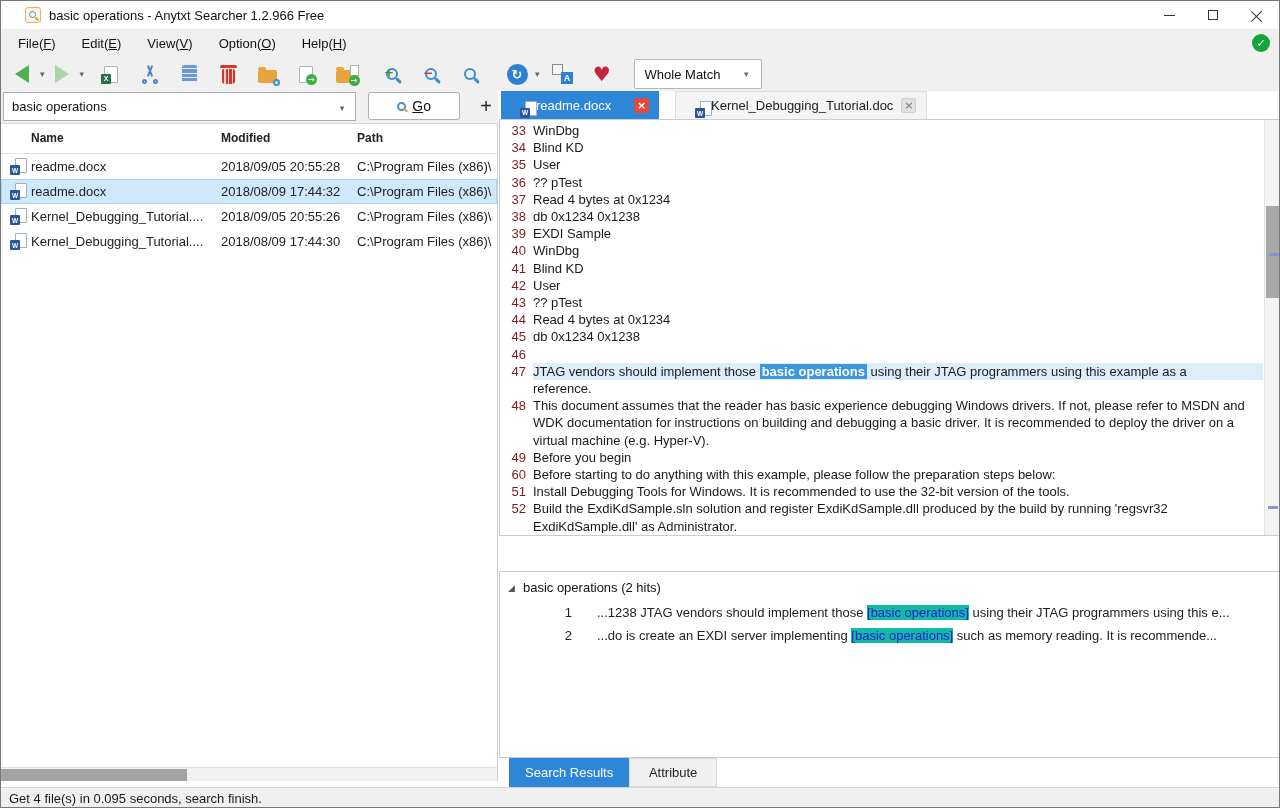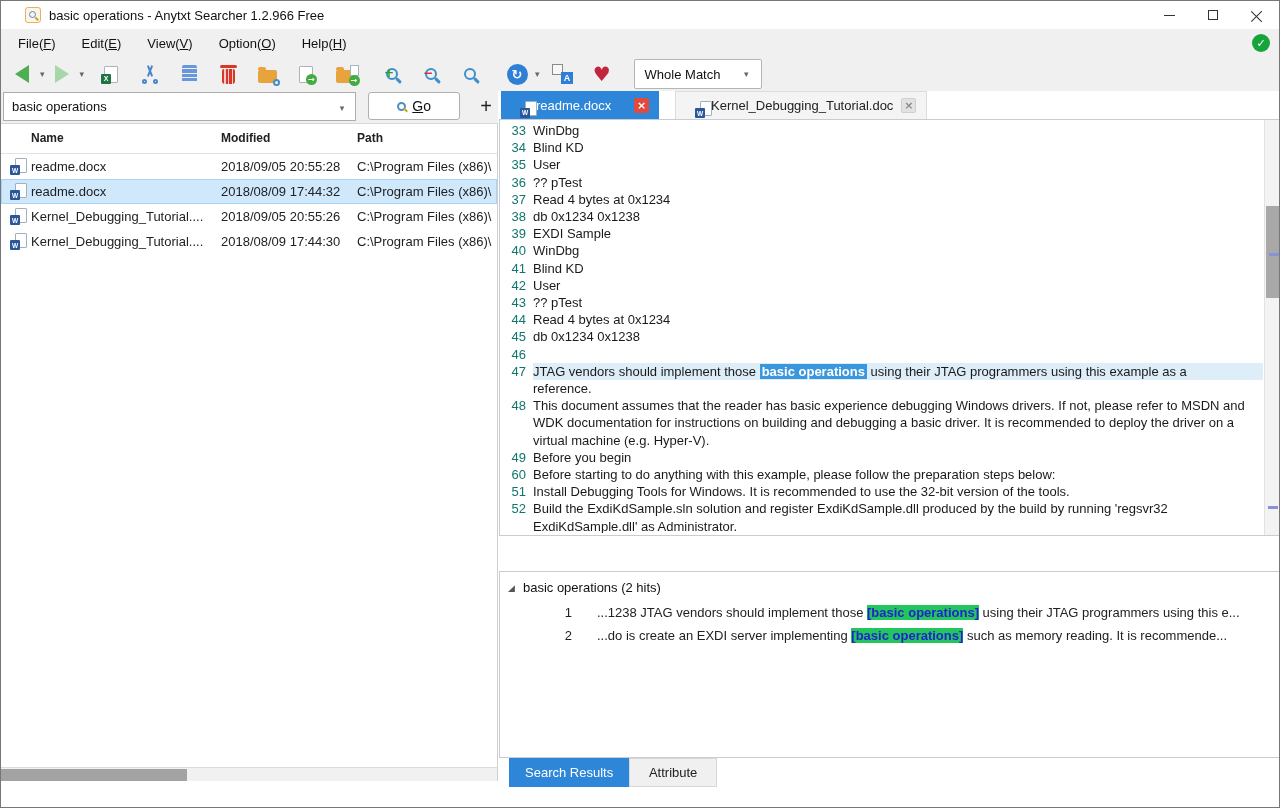--- a/index.html
+++ b/index.html
@@ -106,21 +106,21 @@
   .doctab.active{background:#2e86d9;color:#fff;margin-left:2px;width:158px}
   .doctab.inactive{background:#f4f4f4;color:#222;border:1px solid #dcdcdc;border-bottom:0;margin-left:16px}
   .tabclose{width:15px;height:15px;border-radius:2px;display:flex;align-items:center;justify-content:center;
     font:bold 11px "DejaVu Sans",sans-serif;margin-left:auto}
   .tabclose.red{background:#e04a3f;color:#fff}
   .tabclose.gray{background:#e2e2e2;color:#8a8a8a;border:1px solid #cfcfcf}
 
   .preview{position:absolute;left:498px;top:118px;width:782px;height:417px;background:#fff;border:1px solid #c6cdd4;overflow:hidden}
   .pv-content{position:absolute;left:2px;top:2px;right:17px;bottom:2px;overflow:hidden}
   .pline{display:flex;line-height:17.2px;font-size:13px}
-  .pnum{flex:0 0 24px;text-align:right;color:#0f766e;margin-right:7px}
+  .pnum{flex:0 0 24px;text-align:right;color:#7f1d1d;margin-right:7px}
   .ptext{flex:1;color:#1a1a1a}
   .pline.hl .ptext{background:#ddeef8}
   .pmatch{background:#3a97dd;color:#fff;padding:0 2px;font-weight:bold}
   .vscroll{position:absolute;right:0;top:0;width:16px;height:100%;background:#f3f3f3;border-left:1px solid #e2e2e2}
   .vthumb{position:absolute;left:1px;width:14px;top:86px;height:92px;background:#a8a8a8}
   .vmark{position:absolute;left:3px;width:10px;height:3px;background:#8892d8}
 
   .findbar{position:absolute;left:498px;top:535px;width:782px;height:33px;background:#f0f0f0;border-left:1px solid #c6cdd4;border-right:1px solid #c6cdd4}
   .find-input{position:absolute;left:2px;top:3px;width:460px;height:27px;border:1px solid #c9c9c9;background:#fff;
     padding:0 8px;font:13px "Liberation Sans",sans-serif;color:#333;outline:0}
@@ -135,21 +135,21 @@
   .btn-next{left:692px;width:88px}
   .arrow-g{font-family:"DejaVu Sans",sans-serif;font-weight:bold;color:#2ca42c;font-size:14px}
   .find-counter{position:absolute;left:666px;top:9px;font-size:13px;color:#111}
 
   .results{position:absolute;left:498px;top:570px;width:782px;height:187px;background:#fff;border:1px solid #c6cdd4;overflow:hidden}
   .r-header{display:flex;align-items:center;gap:8px;margin:8px 0 6px 8px;font-size:13px;color:#111}
   .r-tri{font-family:"DejaVu Sans",sans-serif;font-size:9px;color:#555}
   .rrow{display:flex;line-height:23px;font-size:13px;white-space:nowrap;overflow:hidden}
   .rnum{flex:0 0 72px;text-align:right;color:#222}
   .rtext{margin-left:25px;color:#222}
-  .rmatch{color:#2323cd;font-weight:bold;background:#22c55e}
+  .rmatch{color:#2323cd;font-weight:normal;background:#14b8a6}
 
   .bottomtabs{position:absolute;left:498px;top:757px;width:782px;height:29px;background:#fff;display:flex}
   .btab{height:29px;display:flex;align-items:center;justify-content:center;padding:0 16px;font-size:13px}
   .btab.active{background:#2e86d9;color:#fff;margin-left:10px;min-width:108px}
   .btab.inactive{background:#f0f0f0;color:#222;border:1px solid #d8d8d8;min-width:88px}
 
   .statusbar{position:absolute;left:0;top:786px;width:100%;height:22px;background:#f0f0f0;border-top:1px solid #d5d5d5;
     display:flex;align-items:center;padding-left:8px;font-size:13px;color:#1a1a1a}
 </style>
 </head>
@@ -453,14 +453,17 @@
           <span class="rtext">...do is create an EXDI server implementing <span class="rmatch">[basic operations]</span> such as memory reading. It is recommende...</span>
         </div>
       </div>
   </div>
 
   <div class="bottomtabs">
     <div class="btab active">Search Results</div>
     <div class="btab inactive">Attribute</div>
   </div>
 
+  <div class="statusbar">
+    <span>Get 4 file(s) in 0.095 seconds, search finish.</span>
+  </div>
 
 </div>
 
 </body></html>

